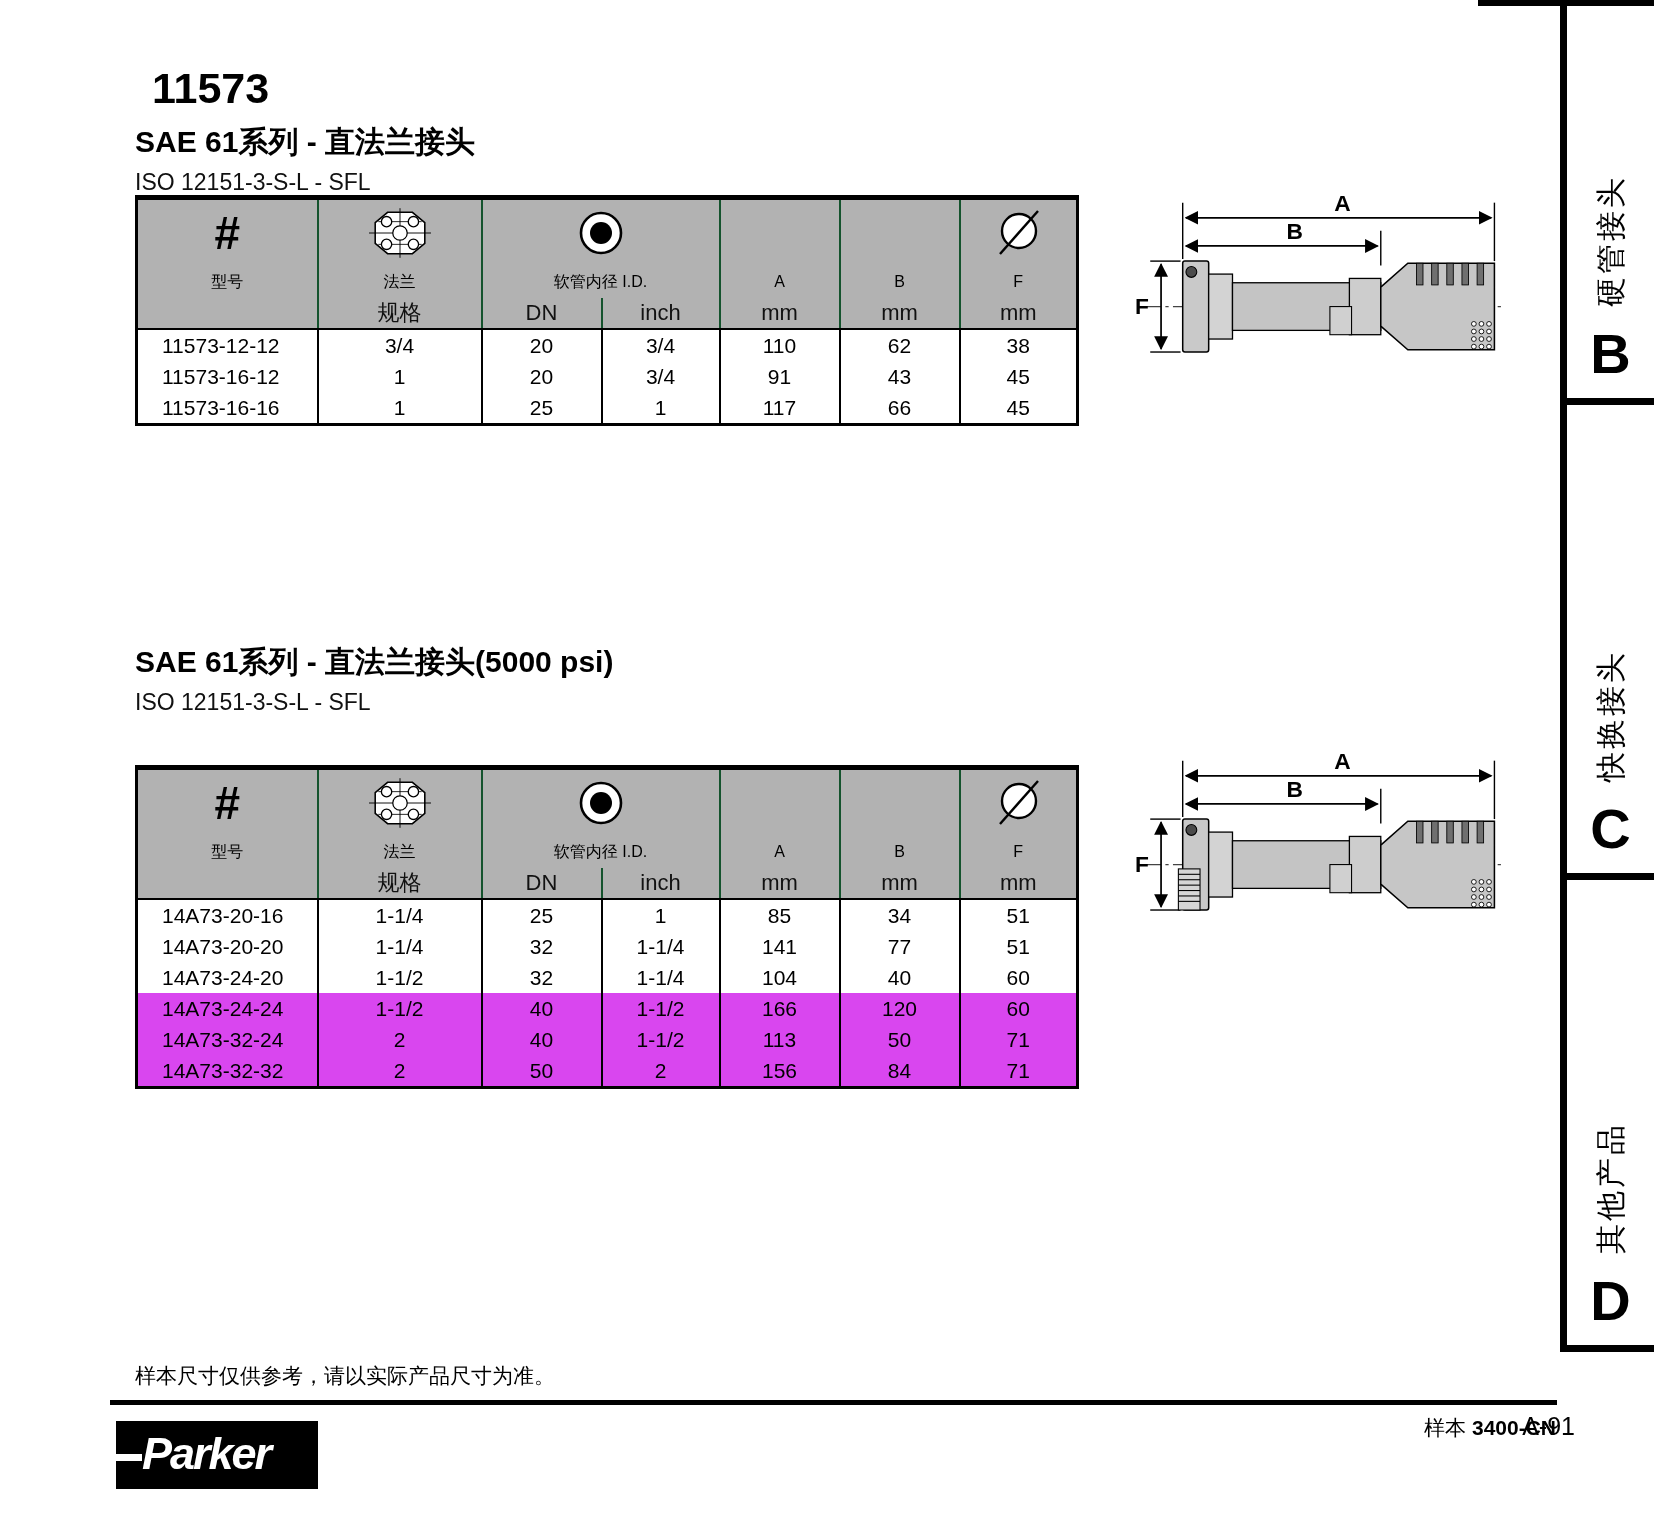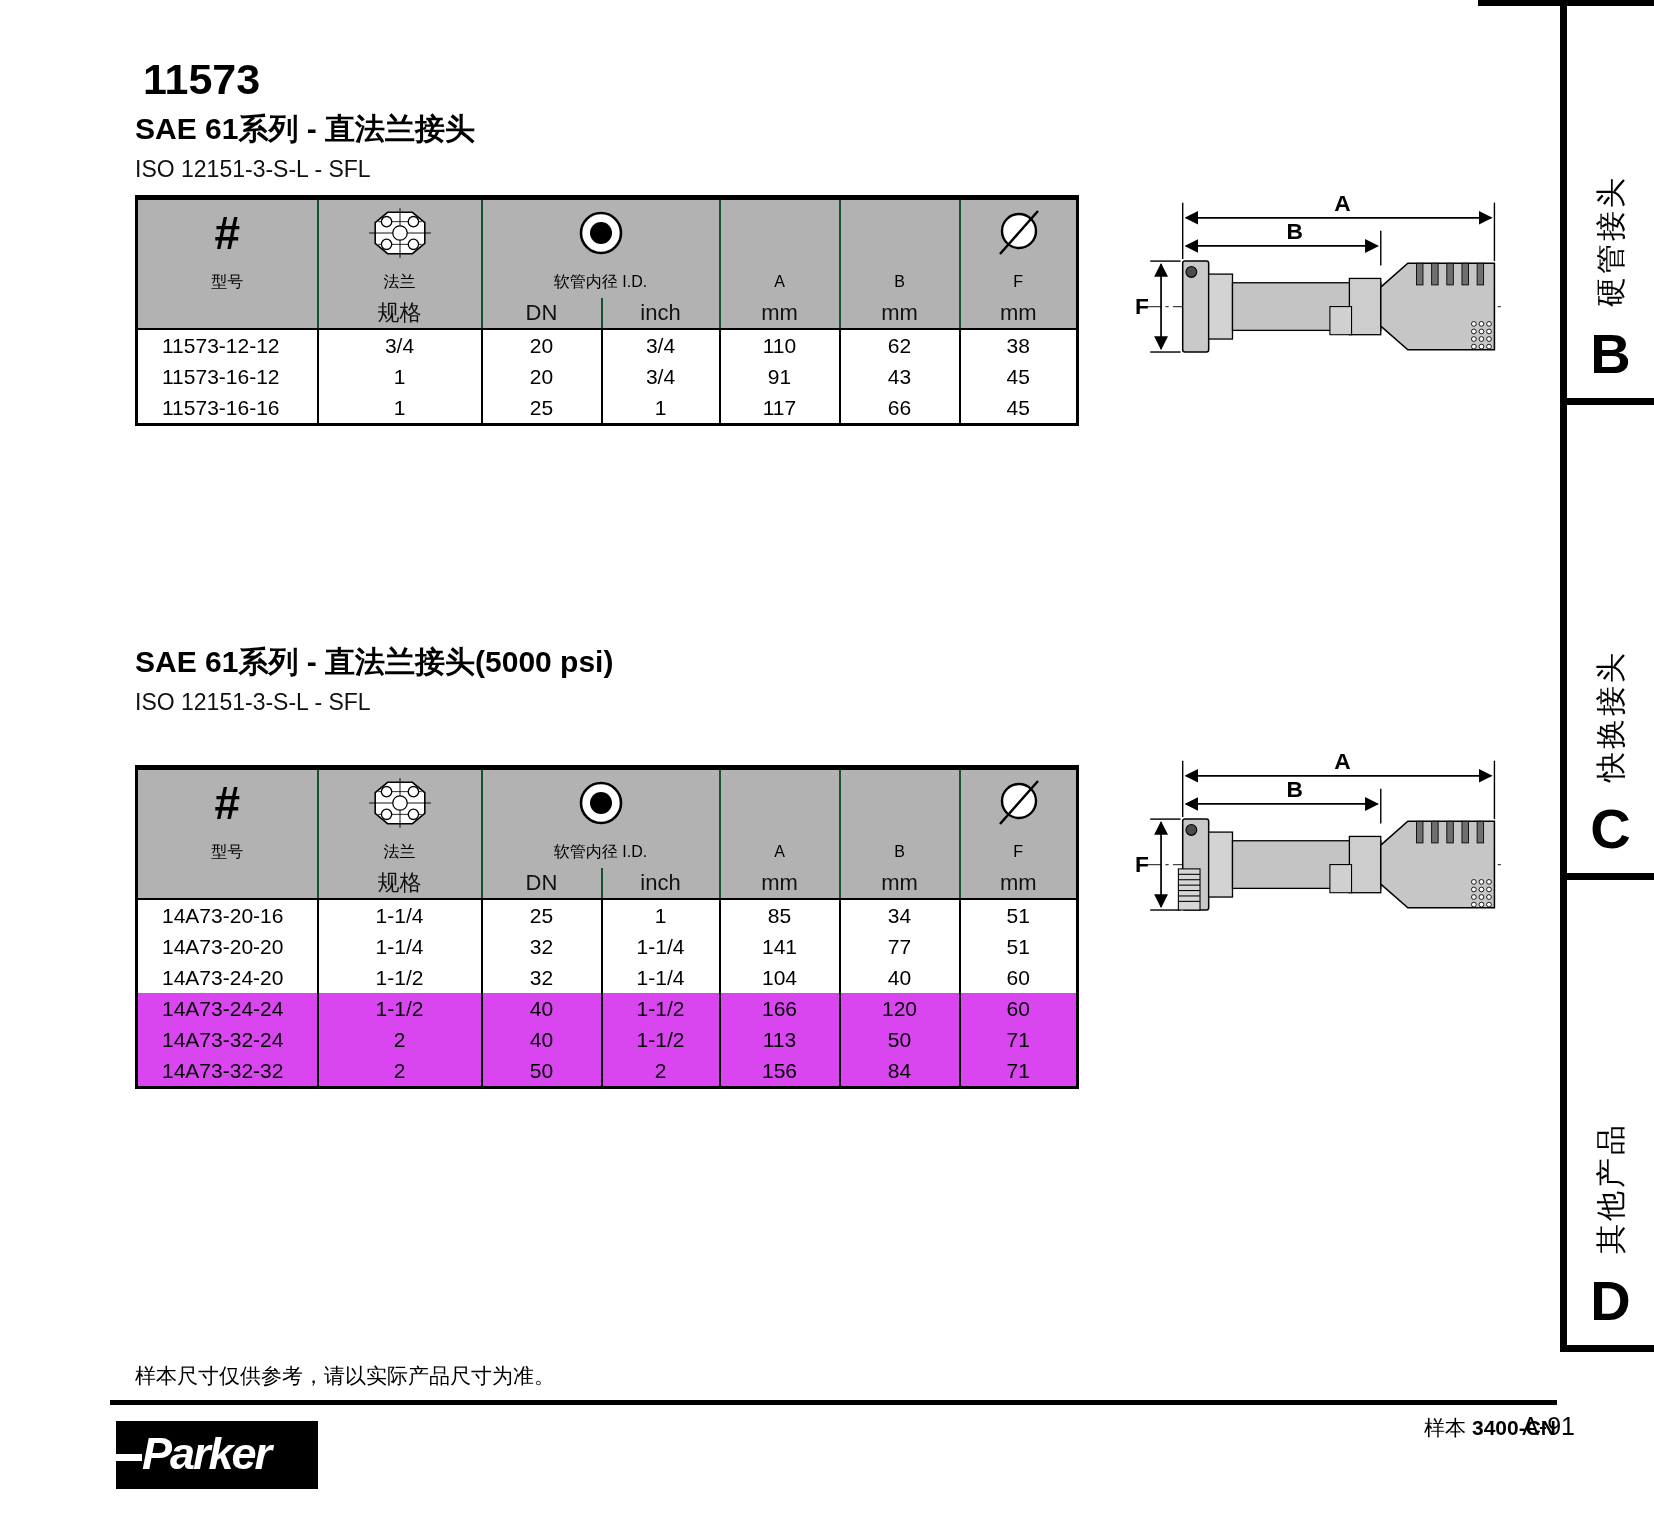--- a/index.html
+++ b/index.html
@@ -5,21 +5,21 @@
   html,body { margin:0; padding:0; background:#ffffff; }
   .page {
     position:relative; width:1654px; height:1532px; background:#fff;
     font-family:"Liberation Sans", sans-serif; color:#000; overflow:hidden;
   }
 
   
   .product-block { position:absolute; left:135px; }
   #block-0 { top:50px; }
   #block-1 { top:634px; }
-  .code-heading { margin:8px; font-size:43px; line-height:1; font-weight:bold; }
+  .code-heading { margin:17px; font-size:43px; line-height:1; font-weight:bold; }
   .series-heading { margin:13px 0 0 0; font-size:30px; line-height:1; font-weight:bold; }
   .standard-line { margin:14px 0 0 0; font-size:23px; line-height:1; color:#111; }
 
   
   .spec-table {
     position:absolute; left:135px; width:941px; border-collapse:collapse;
     table-layout:fixed; background:#fff;
     border:3px solid #000; border-top-width:5px;
   }
   #table-0 { top:195px; }

